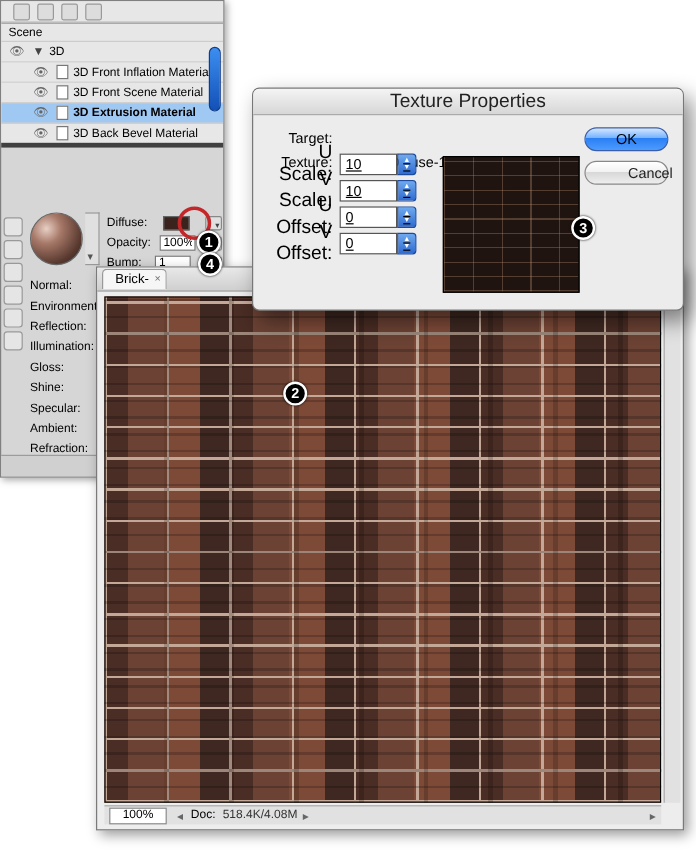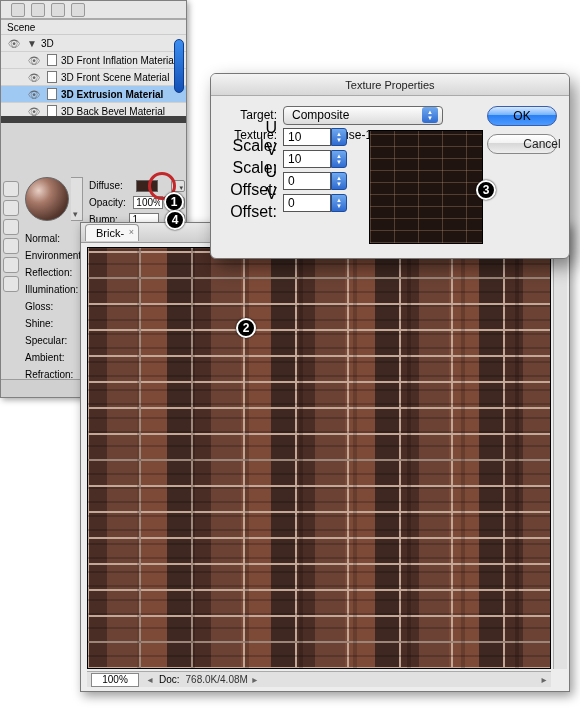--- a/index.html
+++ b/index.html
@@ -27,21 +27,21 @@
     font-size: 10px;
   }
   .mini-btns { display: flex; gap: 6px; margin-left: 4px; }
   .mini-btn { width: 14px; height: 14px; background: #ddd; border: 1px solid #999; border-radius: 2px; cursor: pointer; }
 
   .scene-row { display: flex; align-items: center; height: 16px; font-size: 10px; border-bottom: 1px solid #ccc; }
   .scene-label { padding-left: 6px; }
 
   .tree {
     height: 104px; overflow: hidden; background: #e7e7e7; position: relative;
-    border-bottom: 7px solid #404040;
+    border-bottom: 4px solid #404040;
   }
   .tree-scroll { position: absolute; right: 2px; top: 20px; width: 10px; height: 54px;
     border-radius: 5px;
     background: linear-gradient(#3c8ef0,#1350b6); border: 1px solid #0f3d8a; }
   .tree ul { list-style: none; margin: 0; padding: 0; }
   .tree-row {
     display: flex; align-items: center; height: 17px; font-size: 10px;
     border-bottom: 1px solid #d0d0d0; padding-left: 4px; gap: 4px;
   }
   .vis-eye { width: 18px; text-align: center; color: #666; }
@@ -132,36 +132,36 @@
   
   .dialog {
     position: absolute; left: 210px; top: 73px; width: 360px; height: 186px;
     background: #ececec; border: 1px solid #777; border-radius: 6px;
     box-shadow: 6px 8px 18px rgba(0,0,0,.45);
     overflow: hidden;
   }
   .titlebar {
     height: 22px; display:flex; align-items:center; justify-content:center;
     background: linear-gradient(#f4f4f4,#d7d7d7); border-bottom:1px solid #aaa;
-    font-size: 11px; color:#222;
+    font-size: 16px; color:#222;
   }
   .dlg-body { padding: 8px 10px 10px 10px; font-size: 12px; }
   .dlg-row { display:flex; align-items:center; gap:6px; height:22px; }
   .dlg-label { width:56px; text-align:right; }
   .select {
     display:flex; align-items:center; justify-content:space-between;
     width: 160px; height: 19px; padding: 0 4px 0 8px;
     background: linear-gradient(#fdfdfd,#dcdcdc);
     border: 1px solid #6a6a6a; border-radius: 4px; cursor:pointer;
   }
   .select .caps { width:16px; height:16px;
     background: linear-gradient(#6fa9ee,#2f6bd1); border-radius:3px;
     display:flex; flex-direction:column; align-items:center; justify-content:center;
     color:#fff; font-size:6px; line-height:6px;}
-  .numbox { display:flex; }
+  .numbox { display:flex;text-decoration:underline; }
   .ninput { width:48px; height:18px; border:1px solid #555; background:#fff;
     font-size:12px; padding:0 4px; }
   .nstepper { width:16px; height:18px;
     background: linear-gradient(#6fa9ee,#2f6bd1); border:1px solid #1d4c9e;
     display:flex; flex-direction:column; align-items:center; justify-content:center;
     color:#fff; font-size:6px; line-height:6px; cursor:pointer; border-radius:0 3px 3px 0;}
   .dlg-params { position:absolute; left:10px; top:52px; width:215px; }
   .dlg-params .dlg-row .dlg-label { width:56px; }
   .dlg-preview {
     position:absolute; left:158px; top:56px; width:114px; height:114px;
@@ -336,41 +336,34 @@
       <span>Brick-</span>
       <span class="x">×</span>
     </div>
   </div>
   <div class="canvas"></div>
   <div class="scroll-v"></div>
   <div class="scroll-h">
     <input class="zoom-box" value="100%" style="">
     <span class="arrow">◂</span>
     <span style="margin-left:2px;">Doc:</span>
-    <span class="docinfo">768.0K/4.08M</span>
+    <span class="docinfo">518.4K/4.08M</span>
     <span class="arrow">▸</span>
     <div style="flex:1"></div>
     <span class="arrow">▸</span>
   </div>
 </div>
 
 <div class="dialog">
   <div class="titlebar">
     <span>Texture Properties</span>
   </div>
   <div class="dlg-body">
     <div class="dlg-row">
       <span class="dlg-label">Target:</span>
-      <div class="select">
-        <span>Composite</span>
-        <span class="caps">
-            <span>▲</span>
-            <span>▼</span>
-          </span>
-      </div>
     </div>
     <div class="dlg-row" style="height:18px;">
       <span class="dlg-label">Texture:</span>
       <span>Brick-1-Diffuse-1</span>
     </div>
   </div>
 
   <div class="dlg-params">
     <div class="dlg-row">
       <span class="dlg-label">U Scale:</span>

